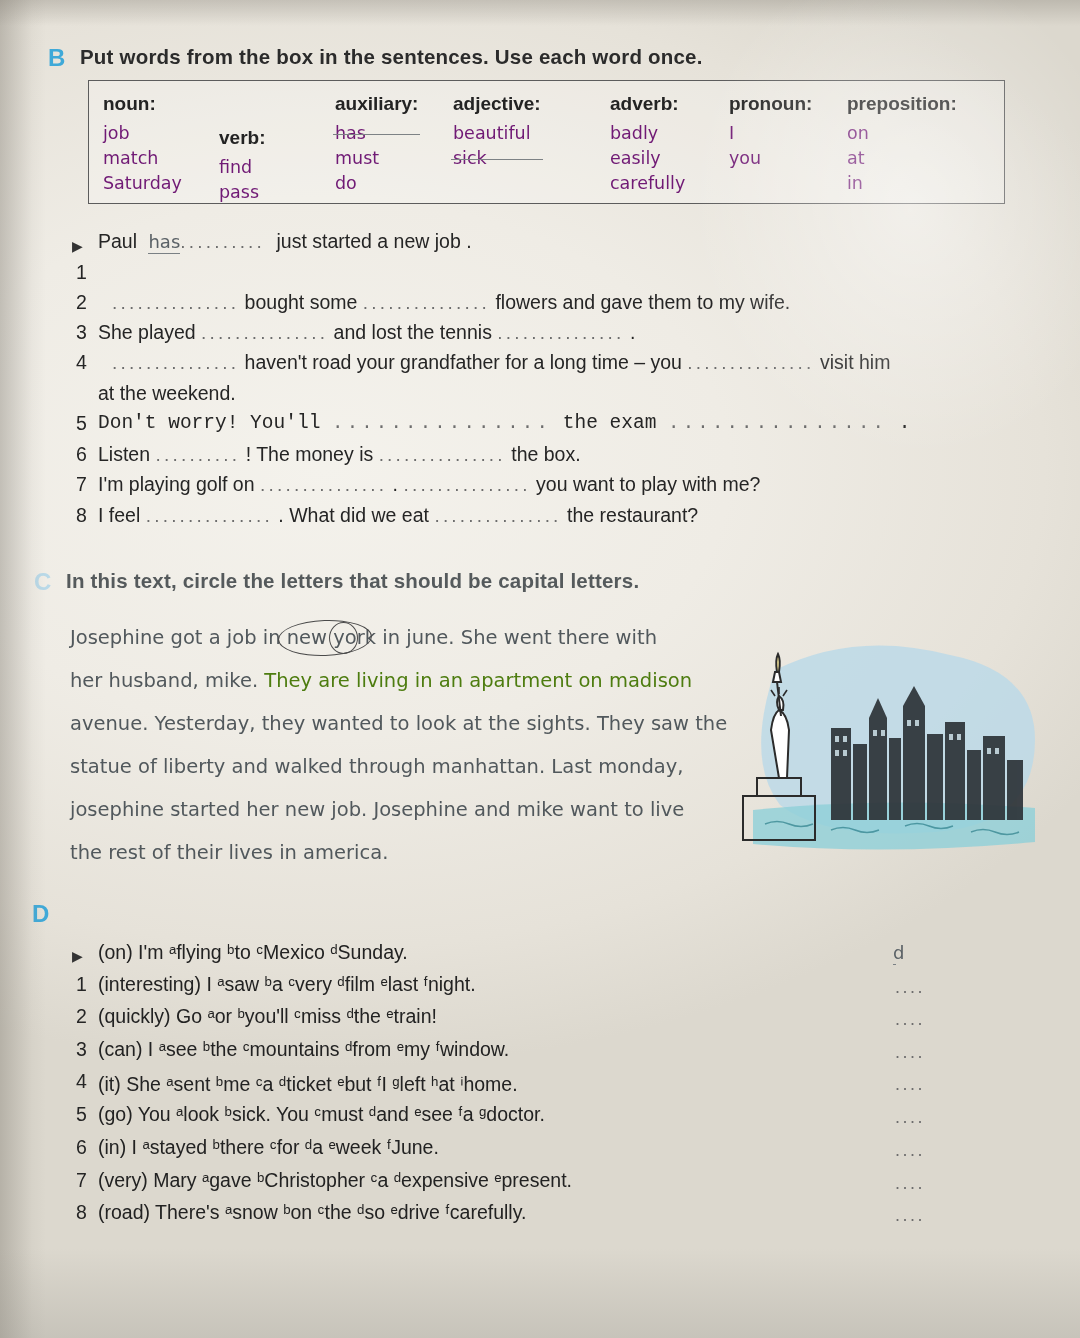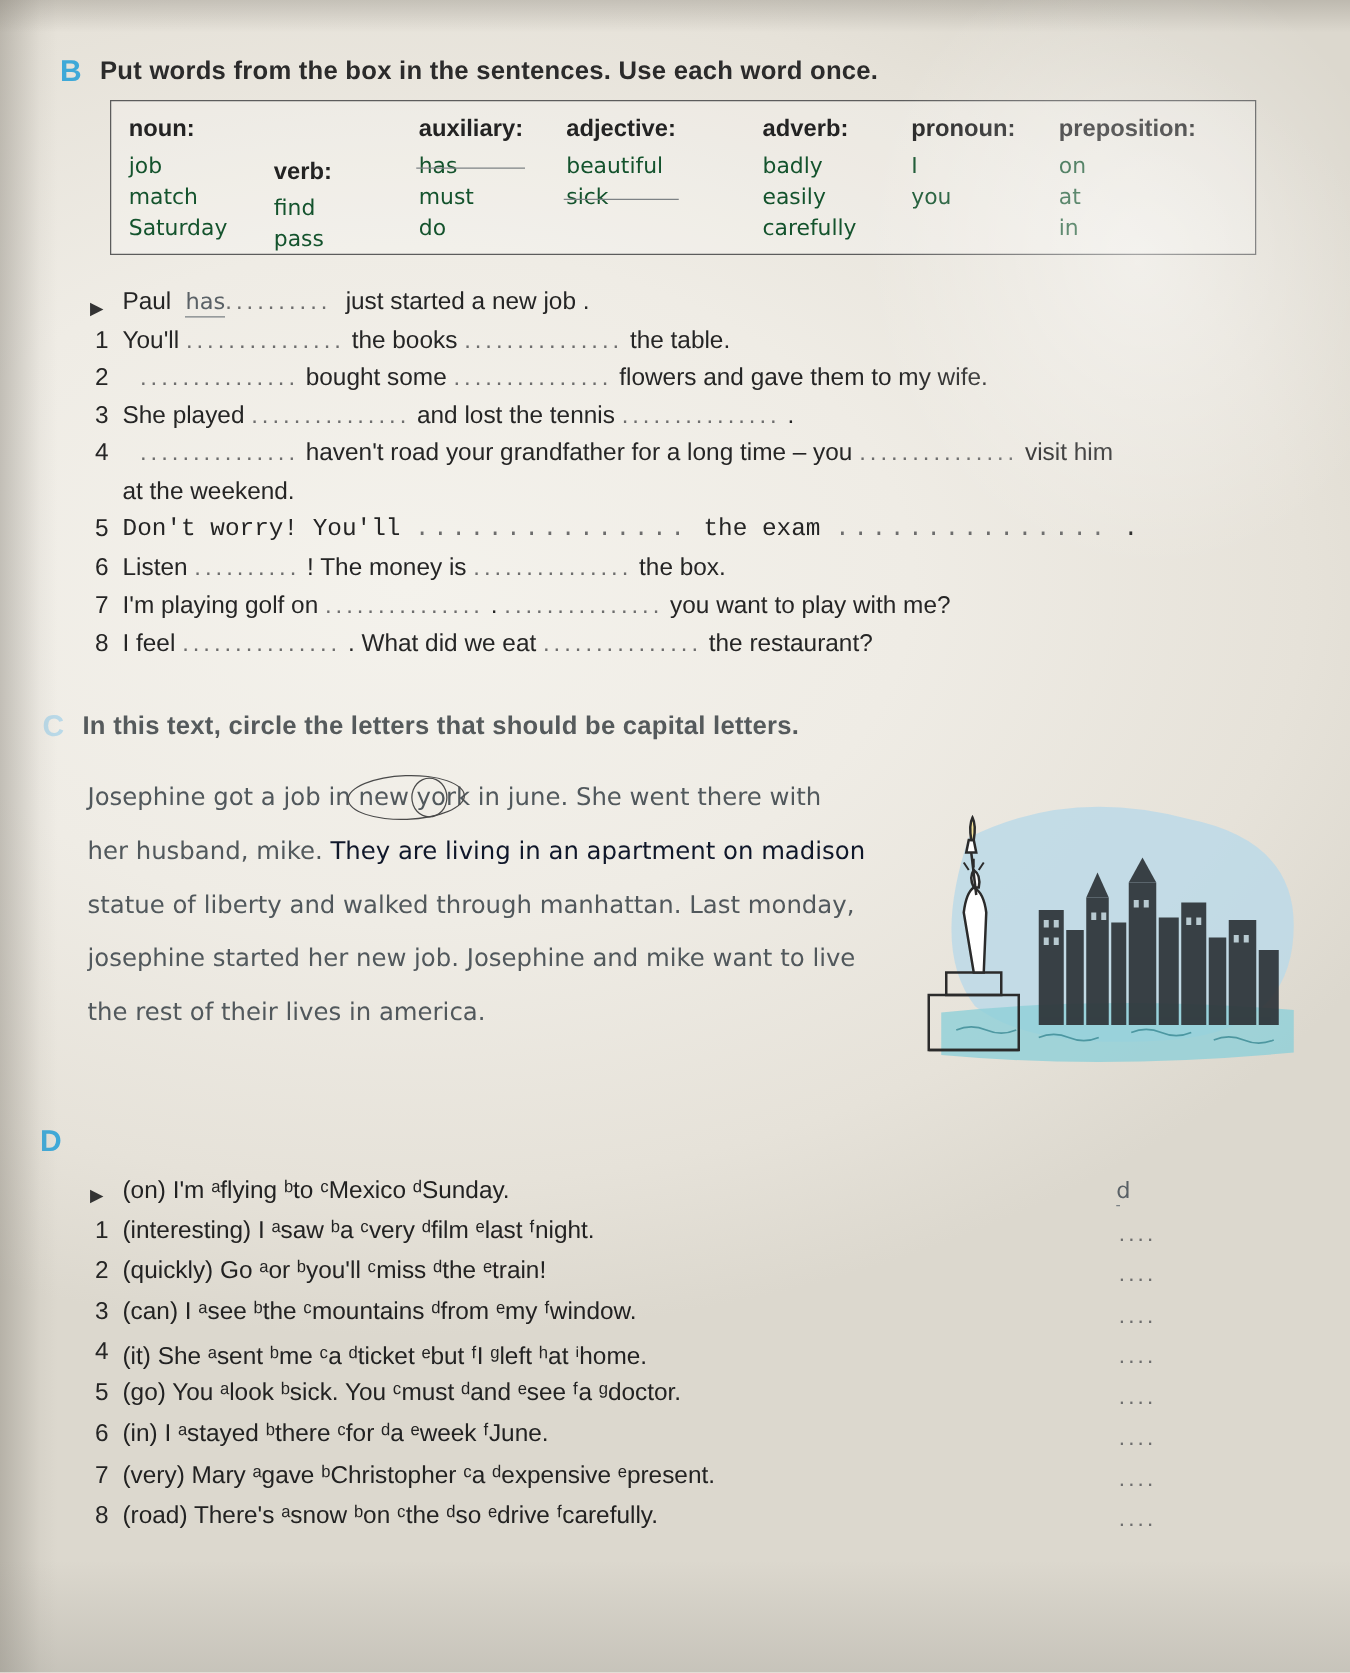--- a/index.html
+++ b/index.html
@@ -63,21 +63,21 @@
   .wordbox-col{
     position:absolute;
     top:12px;
   }
   .wb-head{
     font-size:19px;font-weight:bold;color:#232323;
     margin-bottom:6px;
     font-family:"Liberation Sans", sans-serif;
   }
   .wb-word{
-    font-size:17.5px;color:#14532d;
+    font-size:17.5px;color:#701a75;
     line-height:25px;
     font-family:"DejaVu Sans", sans-serif;
   }
   .strike{position:relative;}
   .strike:after{
     content:"";position:absolute;left:-2px;right:-2px;top:52%;
     height:1.4px;background:#7d8285;
   }
 
   
@@ -103,21 +103,21 @@
 
   
   .ctext{
     position:absolute;
     font-size:19.5px;
     line-height:43px;
     color:#51585c;
     width:690px;
     font-family:"DejaVu Sans", sans-serif;
   }
-  .ctext .dark{color:#0f172a;text-align:right;}
+  .ctext .dark{color:#4d7c0f;text-align:right;}
   .circle-new{
     position:absolute;
     left:278px;top:620px;width:92px;height:34px;
     border:1.6px solid #4a4a4a;border-radius:50%;
     transform:rotate(-2deg);
   }
   .circle-y{
     position:absolute;
     left:329px;top:622px;width:27px;height:30px;
     border:1.6px solid #4a4a4a;border-radius:50%;
@@ -197,27 +197,20 @@
   </div>
 
   <div class="tri" style="left:72px;top:238px;">▶</div>
   <div class="ex" style="left:98px;top:230px;">
     <span>Paul</span>
     <span class="handwrite hw-underline" style="margin-left:6px;">has</span><span class="dots">..........</span>
     <span style="margin-left:6px;">just started a new job .</span>
   </div>
 
   <div class="num" style="left:76px;top:261px;">1</div>
-  <div class="ex" style="left:98px;top:261px;">
-    <span>You'll</span>
-    <span class="dots"> ...............</span>
-    <span>the books</span>
-    <span class="dots"> ...............</span>
-    <span>the table.</span>
-  </div>
 
   <div class="num" style="left:76px;top:291px;">2</div>
   <div class="ex" style="left:112px;top:291px;">
     <span class="dots">...............</span>
     <span>bought some</span>
     <span class="dots"> ...............</span>
     <span>flowers and gave them to my wife.</span>
   </div>
 
   <div class="num" style="left:76px;top:321px;">3</div>
@@ -277,20 +270,21 @@
   <div class="sec-letter faded" style="left:34px;top:568px;">C</div>
   <div class="sec-title light" style="left:66px;top:569px;">In this text, circle the letters that should be capital letters.</div>
 
   <div class="ctext" style="left:70px;top:616px;">
     <div>
       <span>Josephine got a job in </span><span>new york</span><span> in june. She went there with</span>
     </div>
     <div>
       <span>her husband, mike. </span><span class="dark">They are living in an apartment on madison</span>
     </div>
+    <div>avenue. Yesterday, they wanted to look at the sights. They saw the</div>
     <div>statue of liberty and walked through manhattan. Last monday,</div>
     <div>josephine started her new job. Josephine and mike want to live</div>
     <div>the rest of their lives in america.</div>
   </div>
   <div class="circle-new"></div>
   <div class="circle-y"></div>
 
   <div class="illus">
     <svg width="310" height="270" viewBox="0 0 310 270" xmlns="http://www.w3.org/2000/svg">
 

